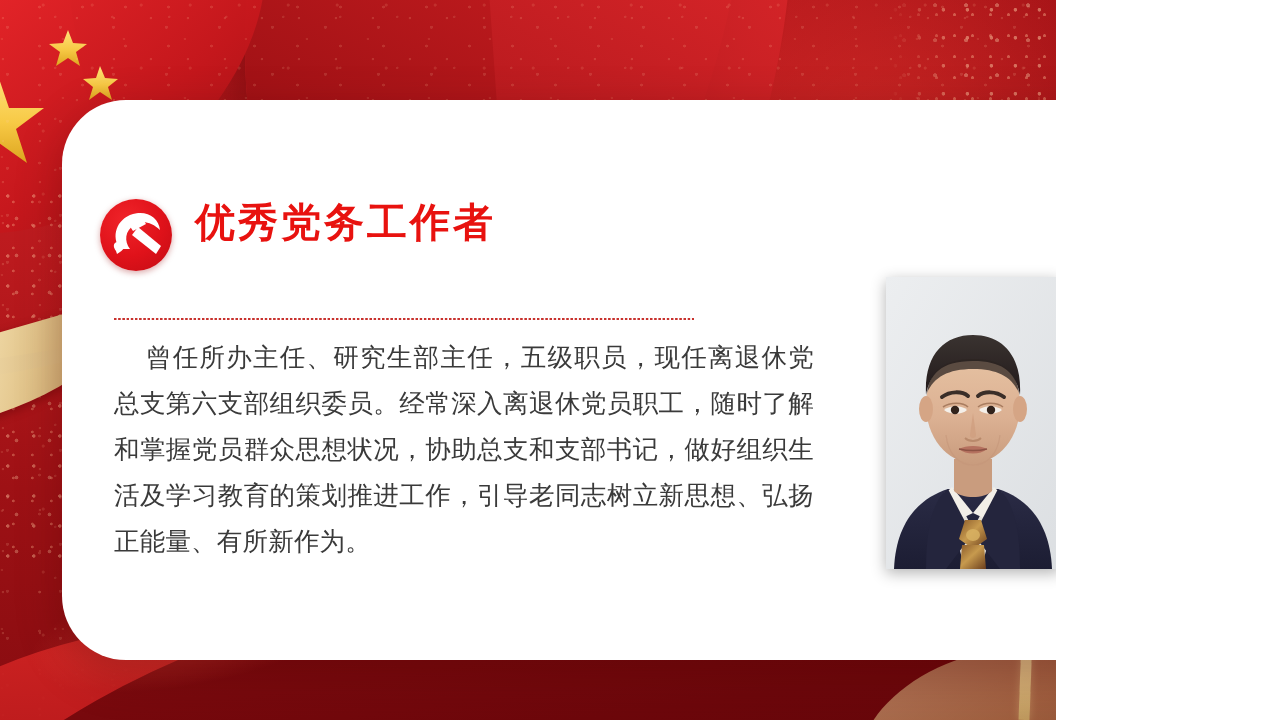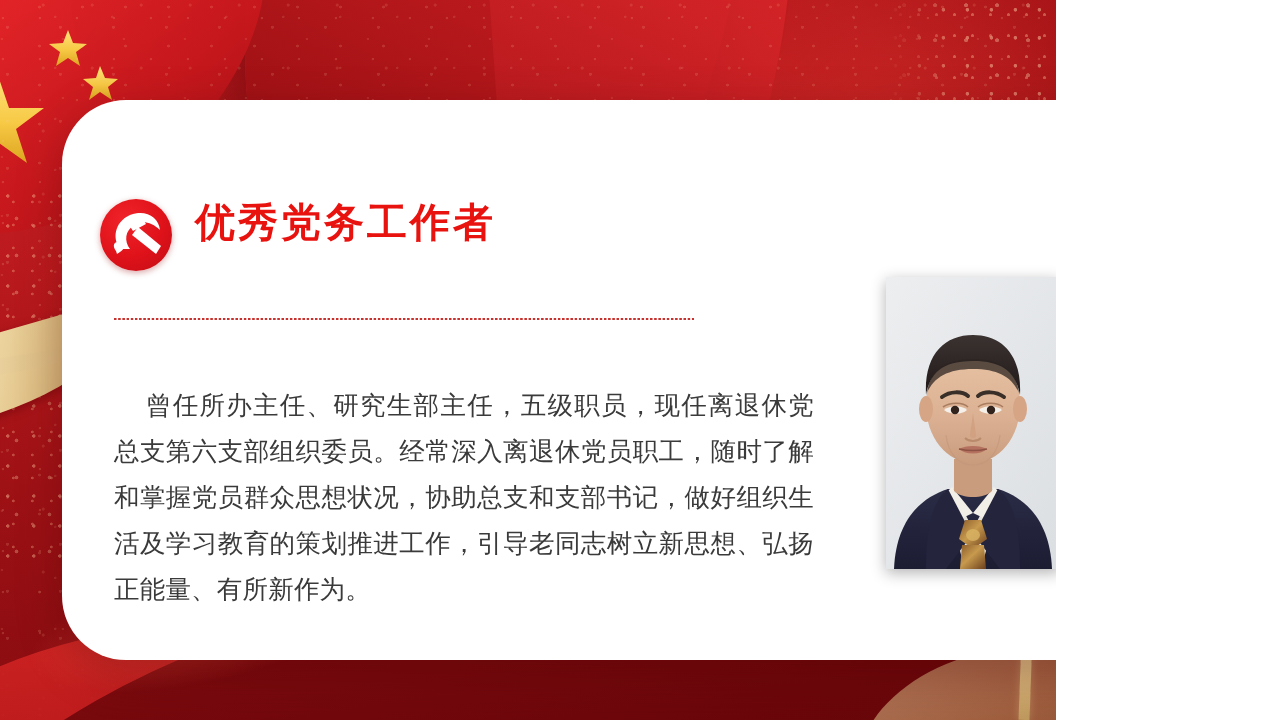--- a/index.html
+++ b/index.html
@@ -169,21 +169,21 @@
     background-image:linear-gradient(to right,#c8322e 0 2.2px,transparent 2.2px);
     background-size:4.2px 2px;background-repeat:repeat-x;
   }
 
   
   .body-text{
     position:absolute;left:52px;top:234px;width:700px;
     font-family:"DejaVu Sans","Liberation Sans",sans-serif;
     font-size:25.5px;line-height:46px;color:#3a3a3a;
     text-align:justify;text-justify:inter-ideograph;
-    text-indent:32px;letter-spacing:.2px;margin-top:48px;
+    text-indent:32px;letter-spacing:.2px;
   }
 
   
   .photo-frame{
     position:absolute;left:824px;top:177px;width:174px;height:292px;
     background:#e9eaec;
     box-shadow:0 4px 14px rgba(0,0,0,.30);
     overflow:hidden;
   }
   .photo-frame svg{display:block;}

